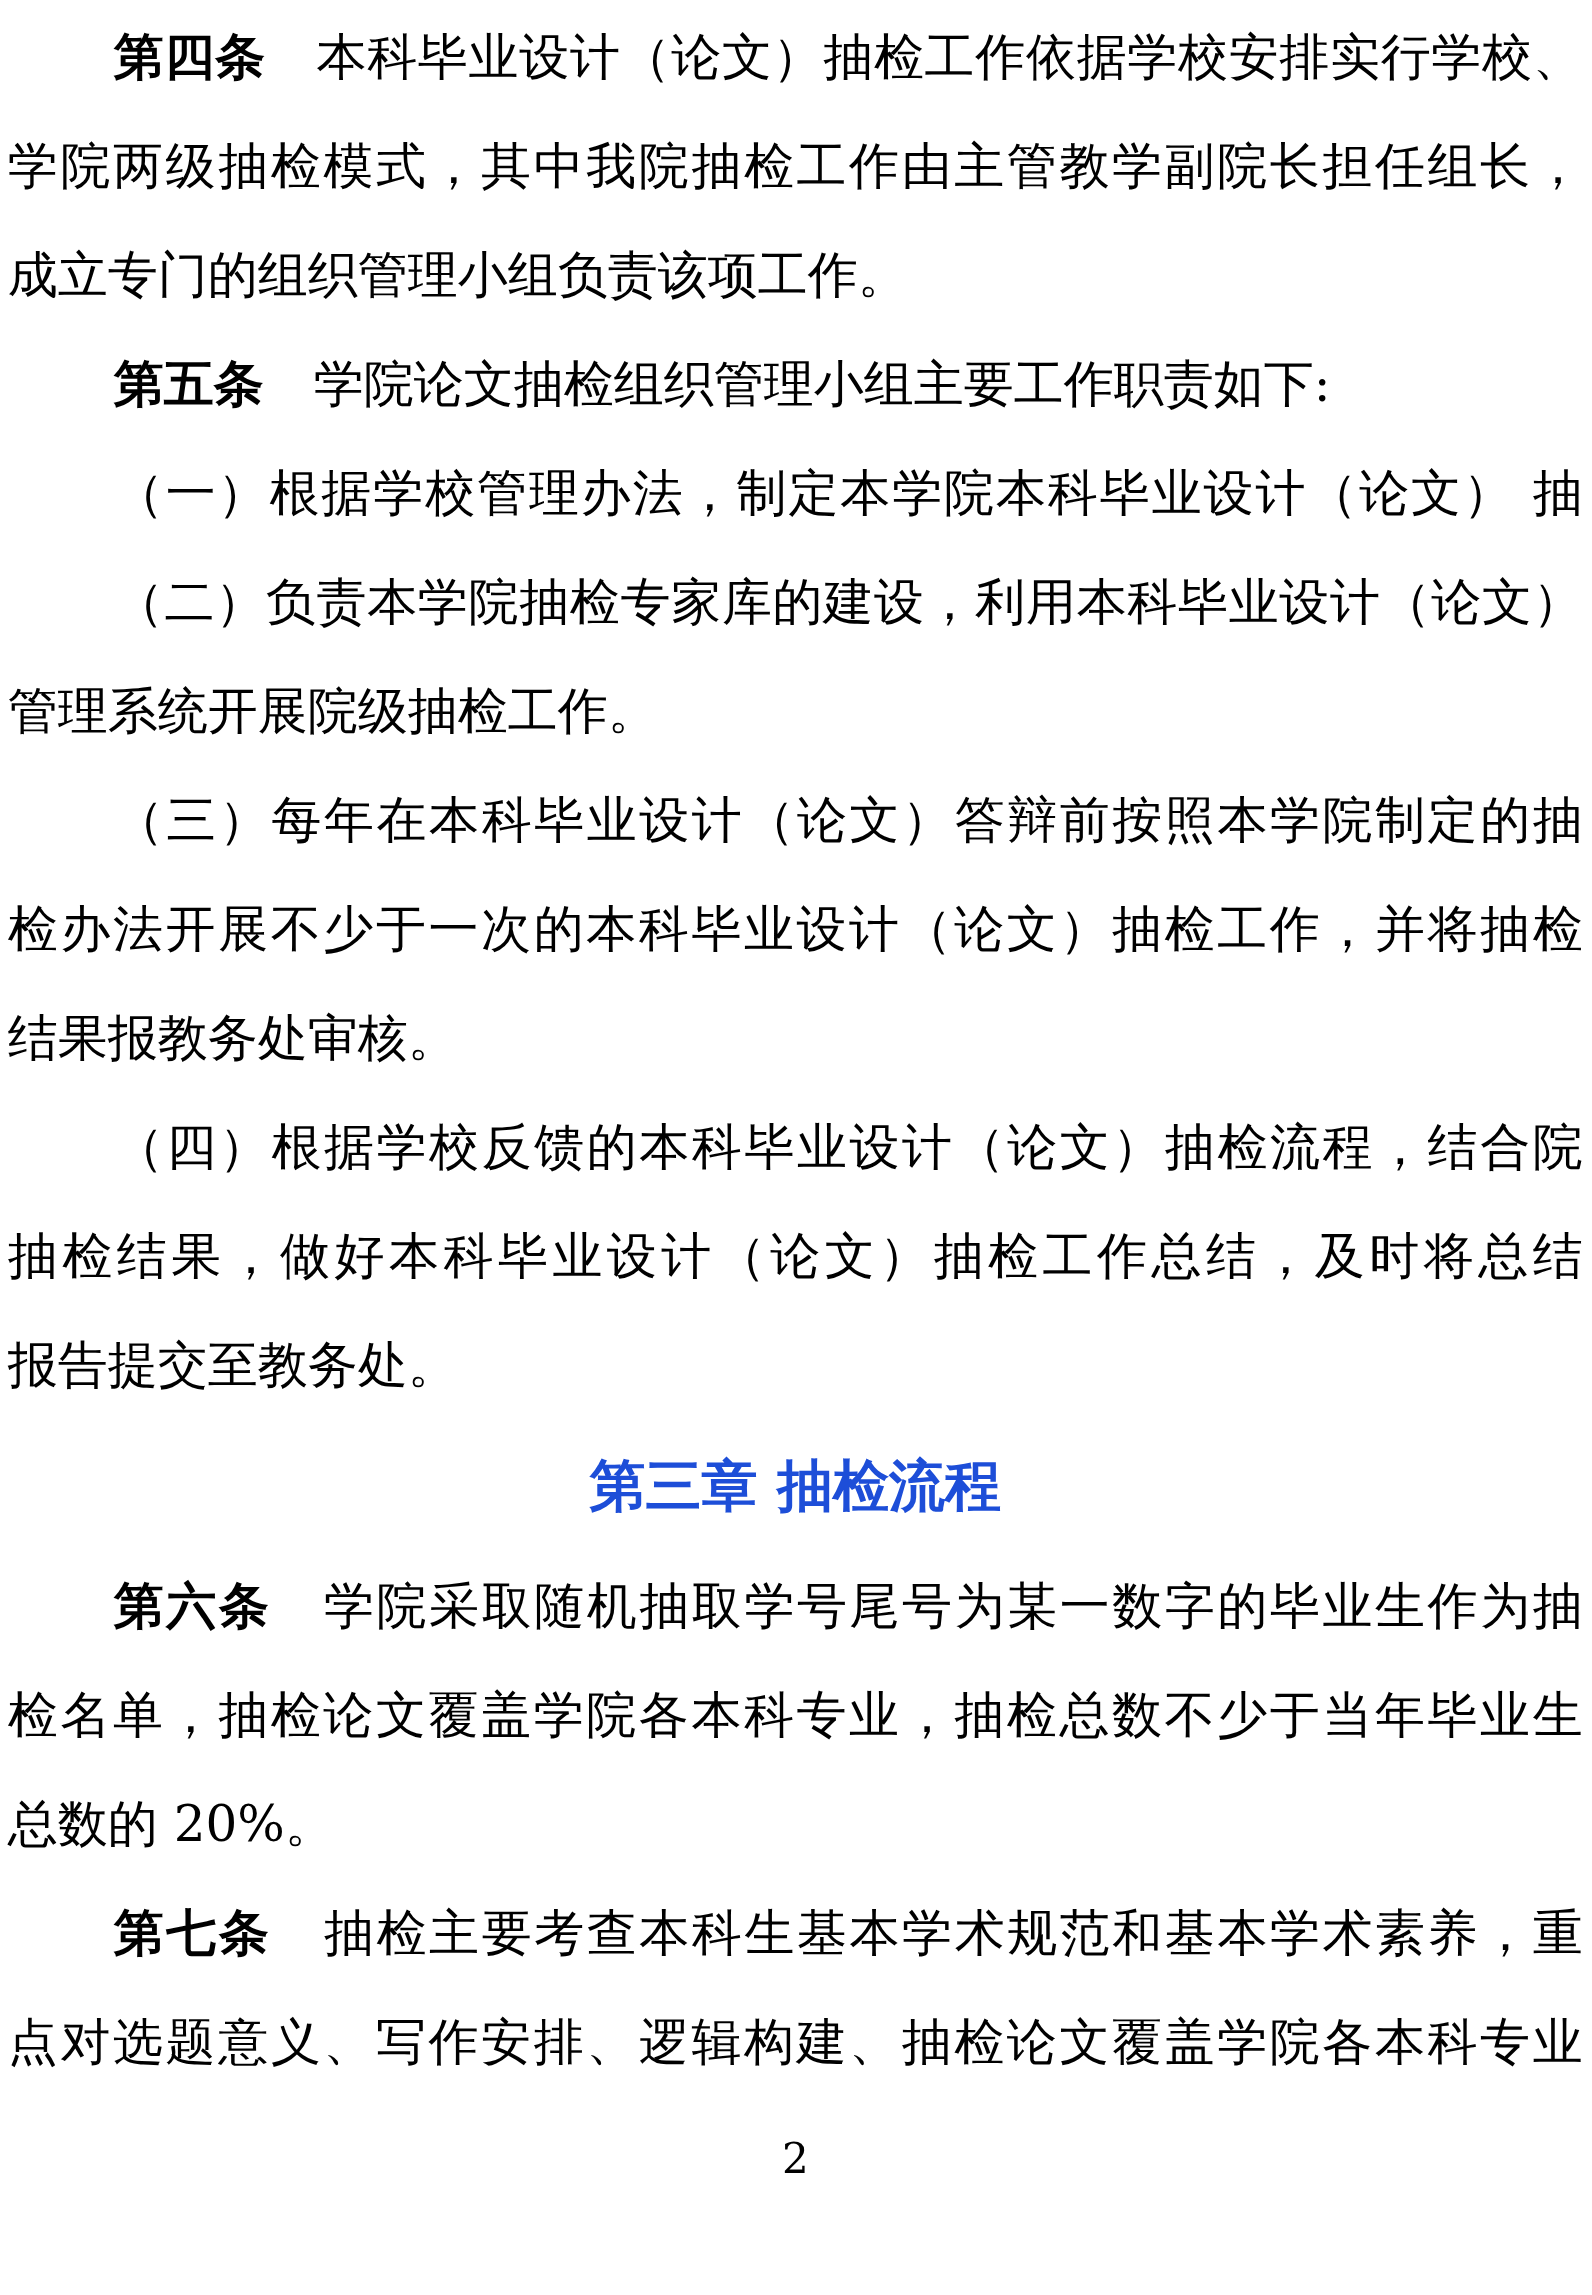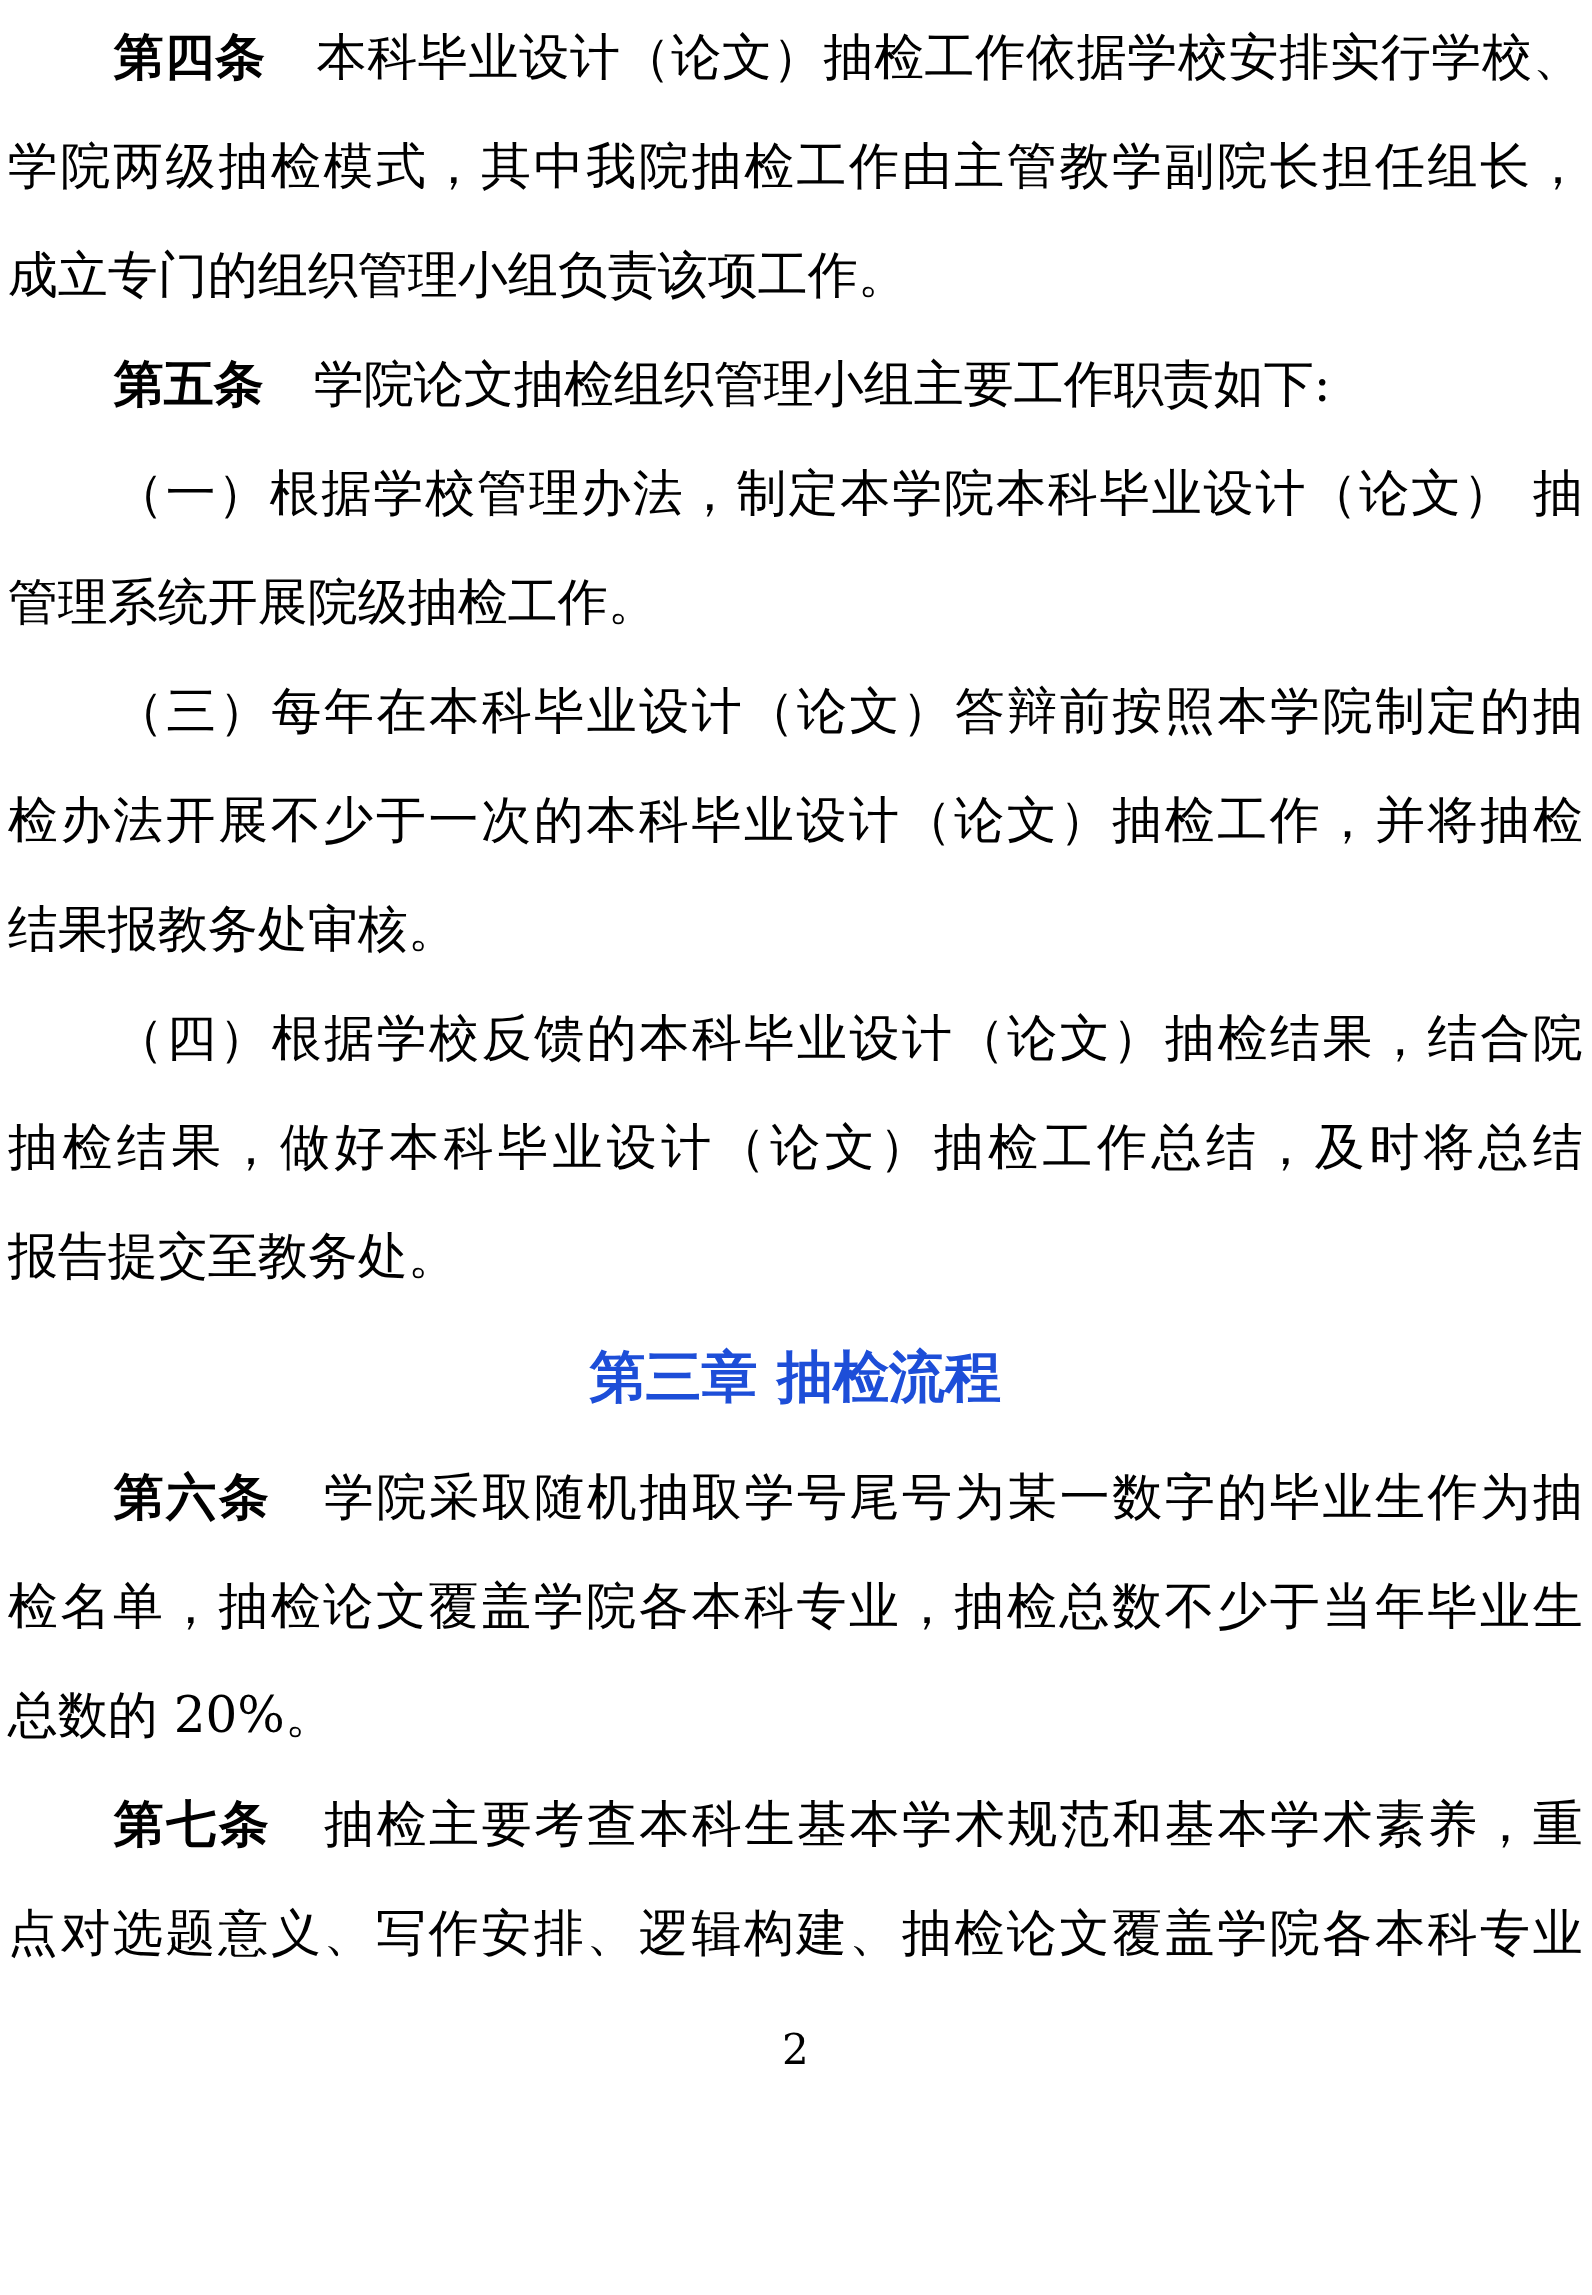--- a/index.html
+++ b/index.html
@@ -64,27 +64,28 @@
   <div class="doc-body">
 
     <div class="line indent fill"><span class="article-label">第四条</span><span>　本科毕业设计（论文）抽检工作依据学校安排实行学校、</span></div>
     <div class="line fill">学院两级抽检模式，其中我院抽检工作由主管教学副院长担任组长，</div>
     <div class="line">成立专门的组织管理小组负责该项工作。</div>
 
     <div class="line indent"><span class="article-label">第五条</span><span>　学院论文抽检组织管理小组主要工作职责如下:</span></div>
 
     <div class="line indent fill">（一）根据学校管理办法，制定本学院本科毕业设计（论文） 抽</div>
 
+    <div class="line indent fill">（二）负责本学院抽检专家库的建设，利用本科毕业设计（论文）</div>
     <div class="line">管理系统开展院级抽检工作。</div>
 
     <div class="line indent fill">（三）每年在本科毕业设计（论文）答辩前按照本学院制定的抽</div>
     <div class="line fill">检办法开展不少于一次的本科毕业设计（论文）抽检工作，并将抽检</div>
     <div class="line">结果报教务处审核。</div>
 
-    <div class="line indent fill">（四）根据学校反馈的本科毕业设计（论文）抽检结果，结合院</div>
+    <div class="line indent fill">（四）根据学校反馈的本科毕业设计（论文）抽检流程，结合院</div>
     <div class="line fill">抽检结果，做好本科毕业设计（论文）抽检工作总结，及时将总结</div>
     <div class="line">报告提交至教务处。</div>
 
     <h2 class="chapter-heading">第三章 抽检流程</h2>
 
     <div class="line indent fill"><span class="article-label">第六条</span><span>　学院采取随机抽取学号尾号为某一数字的毕业生作为抽</span></div>
     <div class="line fill">检名单，抽检论文覆盖学院各本科专业，抽检总数不少于当年毕业生</div>
     <div class="line">总数的 20%。</div>
 
     <div class="line indent fill"><span class="article-label">第七条</span><span>　抽检主要考查本科生基本学术规范和基本学术素养，重</span></div>

